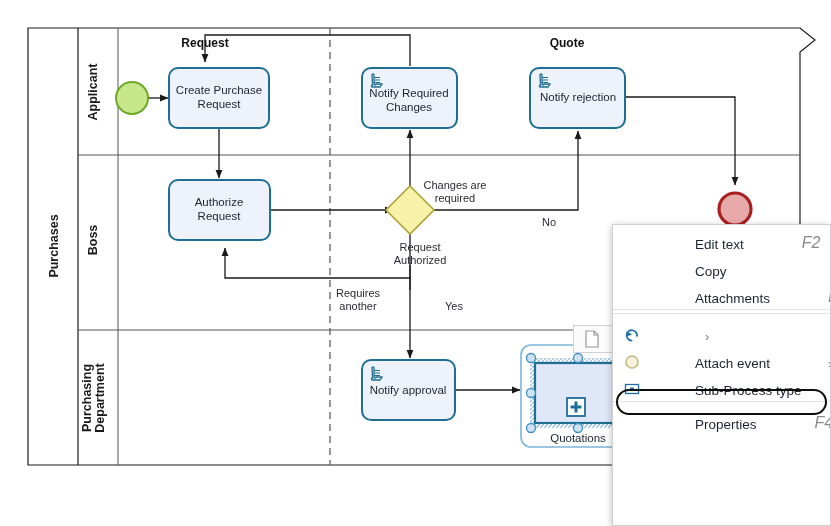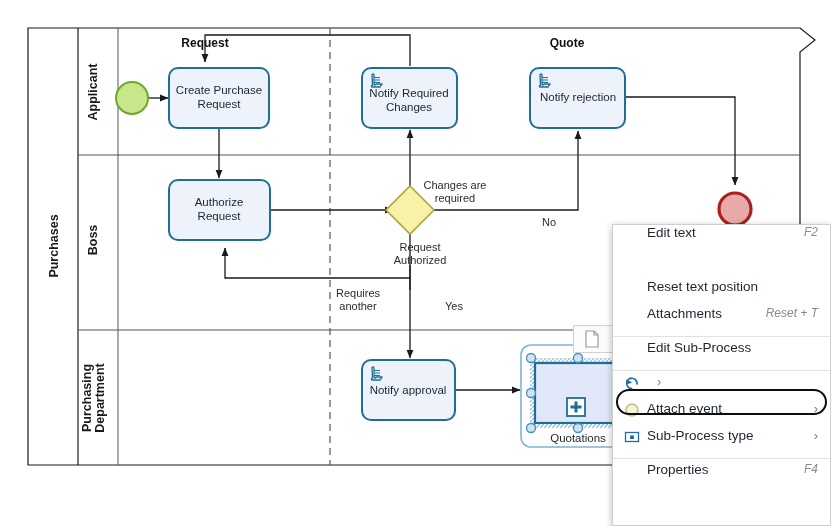--- a/index.html
+++ b/index.html
@@ -42,35 +42,36 @@
     width:219px;height:302px;
     background:#ffffff;
     border:1px solid #cfcfcf;
     box-shadow:0 2px 7px rgba(0,0,0,.28);
     box-sizing:border-box;
     overflow:hidden;
   }
   .menu-item{
     position:relative;
     height:27px;
-    display:flex;align-items:flex-start;
+    display:flex;align-items:flex-end;
     padding:0 12px 0 8px;
     box-sizing:border-box;
     font-size:13.5px;
     color:#1c2431;
     white-space:nowrap;
+    gap:48px;
   }
   .menu-item .mi-icon{
     width:22px;min-width:22px;height:18px;
     display:flex;align-items:center;justify-content:center;
     margin-right:4px;
   }
   .menu-item .mi-label{flex:1;}
   .menu-item .mi-shortcut{
-    color:#8a8a8a;font-style:italic;font-size:12px;margin-left:10px;
+    color:#8a8a8a;font-style:italic;font-size:16px;margin-left:10px;
   }
   .menu-item .mi-arrow{
     color:#7d7d7d;font-size:13px;margin-left:10px;
   }
   .menu-sep{height:1px;background:#e2e2e2;margin:3px 0;}
   
   #mi-edit-subprocess{height:27px;}
   #emph-ring{
     position:absolute;
     left:3px;top:164px;
@@ -257,37 +258,30 @@
   </div>
 
   <div id="ctx-menu">
     <div class="menu-item">
       <span class="mi-icon"></span>
       <span class="mi-label">Edit text</span>
       <span class="mi-shortcut">F2</span>
     </div>
     <div class="menu-item">
       <span class="mi-icon"></span>
-    </div>
-    <div class="menu-item">
-      <span class="mi-icon"></span>
-      <span class="mi-label">Reset text position</span>
+      <span class="mi-label">Copy</span>
     </div>
     <div class="menu-item">
       <span class="mi-icon"></span>
       <span class="mi-label">Attachments</span>
       <span class="mi-shortcut">Reset + T</span>
     </div>
 
     <div class="menu-sep"></div>
 
-    <div class="menu-item" id="mi-edit-subprocess">
-      <span class="mi-icon"></span>
-      <span class="mi-label">Edit Sub-Process</span>
-    </div>
 
     <div class="menu-sep"></div>
 
     <div class="menu-item">
       <span class="mi-icon">
         <svg width="16" height="16" viewBox="0 0 16 16">
           <path d="M13,9 A5.2,5.2 0 1 0 7.6,13.6" fill="none" stroke="#1f6ea8" stroke-width="1.7" stroke-linecap="round"></path>
           <path d="M2.2,4.2 L3.3,9.2 L8.2,7.6 z" fill="#1f6ea8"></path>
         </svg>
       </span>

